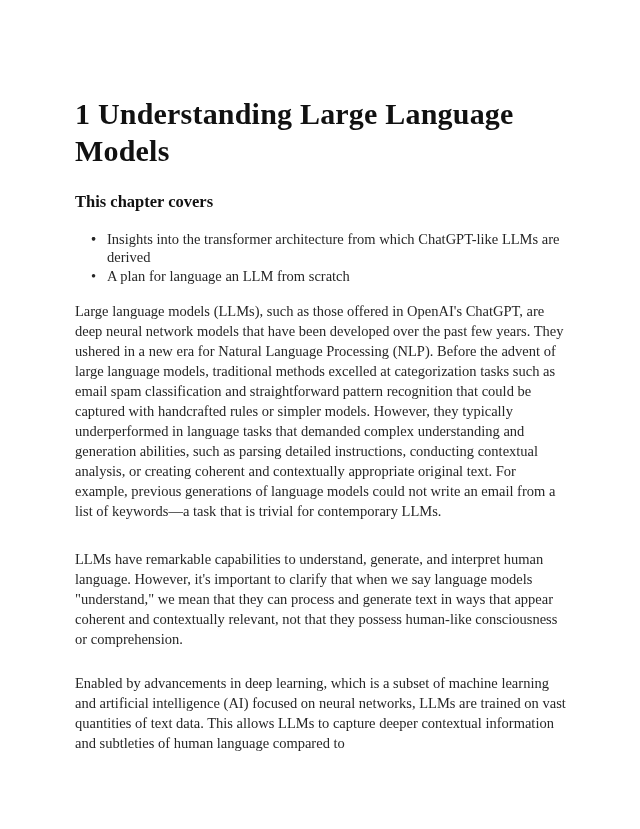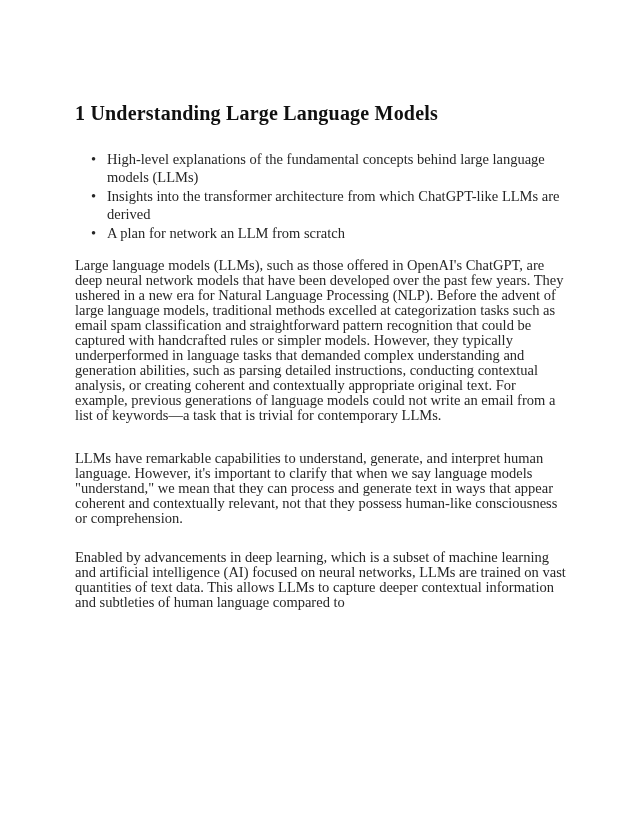--- a/index.html
+++ b/index.html
@@ -24,21 +24,21 @@
   .content {
     position: absolute;
     left: 75px;
     top: 0;
     width: 495px;
     padding-top: 95px;
     color: var(--color-body_text, #262626);
   }
   h1.chapter-title {
     margin: 0;
-    font-size: 20px;
+    font-size: 30px;
     line-height: 37px;
     font-weight: bold;
     color: var(--color-title, #111111);
     letter-spacing: 0.2px;
   }
   h2.covers-heading {
     margin: 23px 0 0 0;
     font-size: 16.5px;
     line-height: 20px;
     font-weight: bold;
@@ -55,49 +55,49 @@
     position: relative;
     padding-left: 32px;
   }
   ul.covers-list li .bullet-dot {
     position: absolute;
     left: 16px;
     top: 0;
   }
   p.body-paragraph {
     font-size: 14.5px;
-    line-height: 15px;
+    line-height: 20px;
     margin: 0;
     text-align: left;
   }
   p.body-paragraph.p-1 { margin-top: 16px; }
   p.body-paragraph.p-2 { margin-top: 28px; }
   p.body-paragraph.p-3 { margin-top: 24px; }
 </style>
 </head>
 <body>
 
 <div class="page">
   <div class="content">
 
     <h1 class="chapter-title">1 Understanding Large Language Models</h1>
 
+    <h2 class="covers-heading">This chapter covers</h2>
 
     <ul class="covers-list">
       <li>
         <span class="bullet-dot">•</span>
-        <span class="bullet-text">High-level explanations of the fundamental concepts behind large language models (LLMs)</span>
       </li>
       <li>
         <span class="bullet-dot">•</span>
         <span class="bullet-text">Insights into the transformer architecture from which ChatGPT-like LLMs are derived</span>
       </li>
       <li>
         <span class="bullet-dot">•</span>
-        <span class="bullet-text">A plan for network an LLM from scratch</span>
+        <span class="bullet-text">A plan for language an LLM from scratch</span>
       </li>
     </ul>
 
     <p class="body-paragraph p-1">Large language models (LLMs), such as those offered in OpenAI's ChatGPT, are deep neural network models that have been developed over the past few years. They ushered in a new era for Natural Language Processing (NLP). Before the advent of large language models, traditional methods excelled at categorization tasks such as email spam classification and straightforward pattern recognition that could be captured with handcrafted rules or simpler models. However, they typically underperformed in language tasks that demanded complex understanding and generation abilities, such as parsing detailed instructions, conducting contextual analysis, or creating coherent and contextually appropriate original text. For example, previous generations of language models could not write an email from a list of keywords—a task that is trivial for contemporary LLMs.</p>
 
     <p class="body-paragraph p-2">LLMs have remarkable capabilities to understand, generate, and interpret human language. However, it's important to clarify that when we say language models "understand," we mean that they can process and generate text in ways that appear coherent and contextually relevant, not that they possess human-like consciousness or comprehension.</p>
 
     <p class="body-paragraph p-3">Enabled by advancements in deep learning, which is a subset of machine learning and artificial intelligence (AI) focused on neural networks, LLMs are trained on vast quantities of text data. This allows LLMs to capture deeper contextual information and subtleties of human language compared to</p>
 
   </div>

